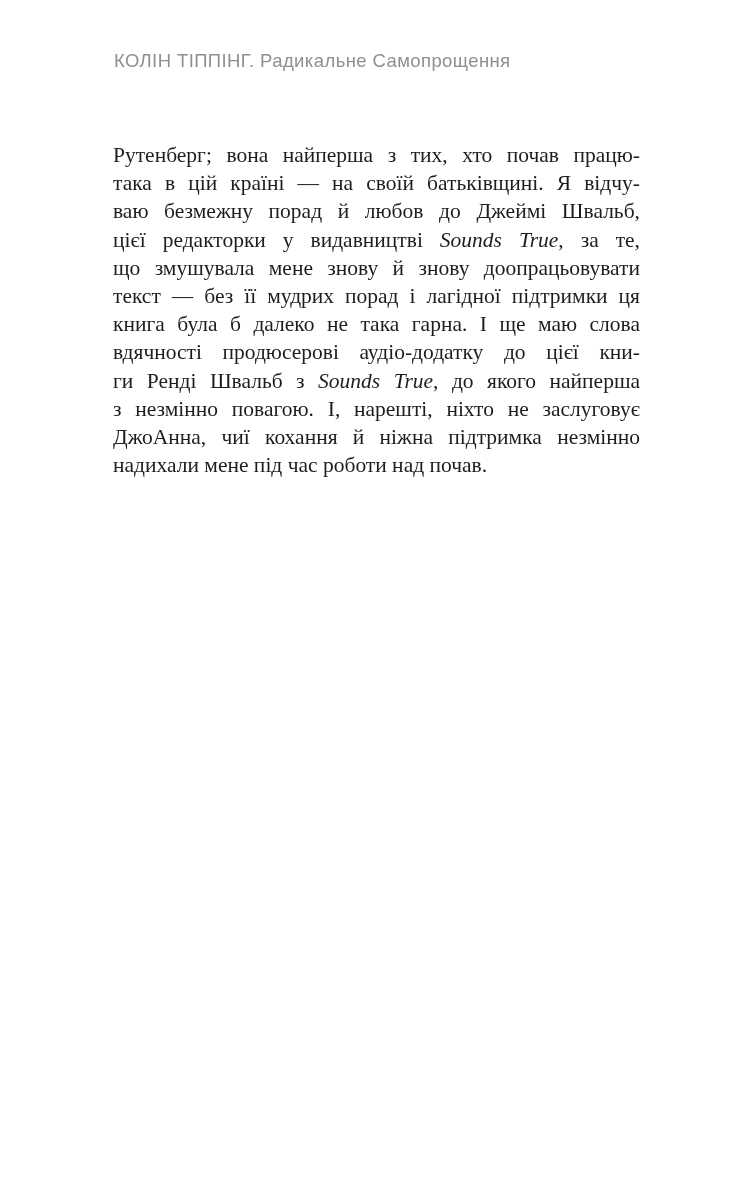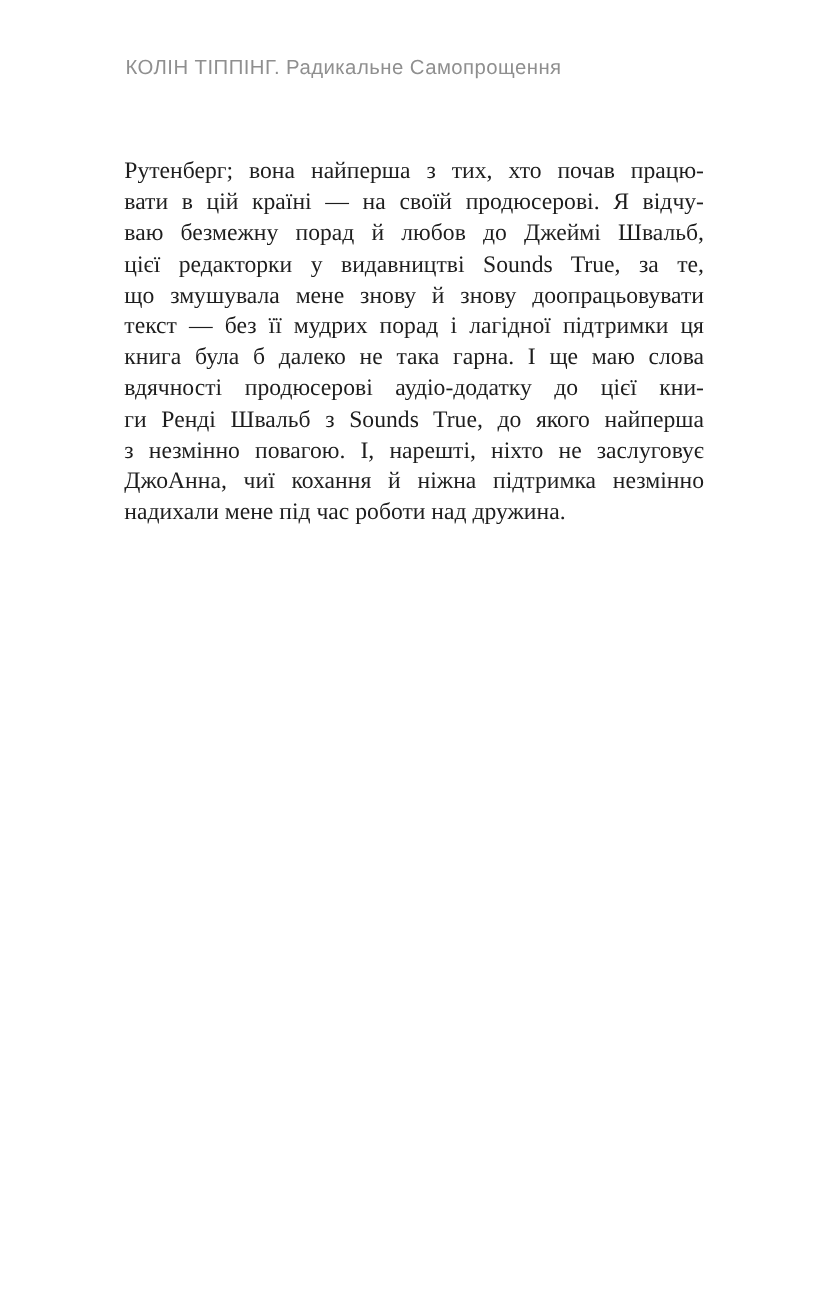--- a/index.html
+++ b/index.html
@@ -37,35 +37,36 @@
     margin-top: 32px;
   }
   .line {
     text-align: justify;
     text-align-last: justify;
   }
   .line.last {
     text-align-last: left;
   }
   .seg-italic {
+    font-style: italic;
   }
 </style>
 </head>
 <body>
 
 <div class="page">
   <div class="running-header">КОЛІН ТІППІНГ. Радикальне Самопрощення</div>
 
   <div class="body-text" id="body-text">
       <div class="line"><span class="seg-regular">Рутенберг; вона найперша з тих, хто почав працю-</span></div>
-      <div class="line"><span class="seg-regular">вати в цій країні — на своїй продюсерові. Я відчу-</span></div>
+      <div class="line"><span class="seg-regular">така в цій країні — на своїй батьківщині. Я відчу-</span></div>
       <div class="line"><span class="seg-regular">ваю безмежну порад й любов до Джеймі Швальб,</span></div>
       <div class="line"><span class="seg-regular">цієї редакторки у видавництві </span><span class="seg-italic">Sounds True</span><span class="seg-regular">, за те,</span></div>
       <div class="line"><span class="seg-regular">що змушувала мене знову й знову доопрацьовувати</span></div>
       <div class="line"><span class="seg-regular">текст — без її мудрих порад і лагідної підтримки ця</span></div>
       <div class="line"><span class="seg-regular">книга була б далеко не така гарна. І ще маю слова</span></div>
       <div class="line"><span class="seg-regular">вдячності продюсерові аудіо-додатку до цієї кни-</span></div>
       <div class="line"><span class="seg-regular">ги Ренді Швальб з </span><span class="seg-italic">Sounds True</span><span class="seg-regular">, до якого найперша</span></div>
       <div class="line"><span class="seg-regular">з незмінно повагою. І, нарешті, ніхто не заслуговує</span></div>
       <div class="line"><span class="seg-regular">ДжоАнна, чиї кохання й ніжна підтримка незмінно</span></div>
-      <div class="line last"><span class="seg-regular">надихали мене під час роботи над дружина.</span></div>
+      <div class="line last"><span class="seg-regular">надихали мене під час роботи над почав.</span></div>
     </div>
 </div>
 
 </body></html>

